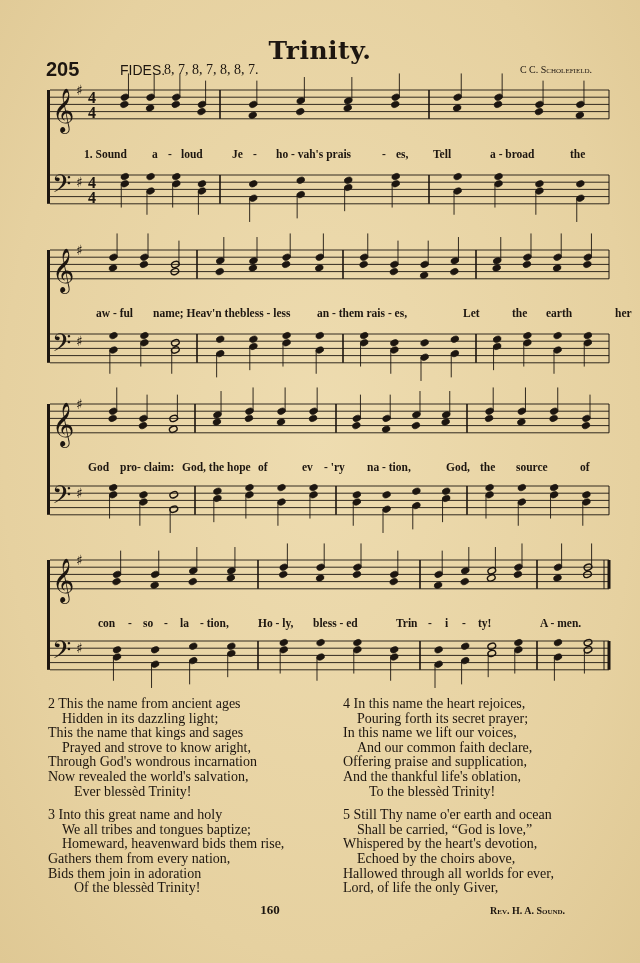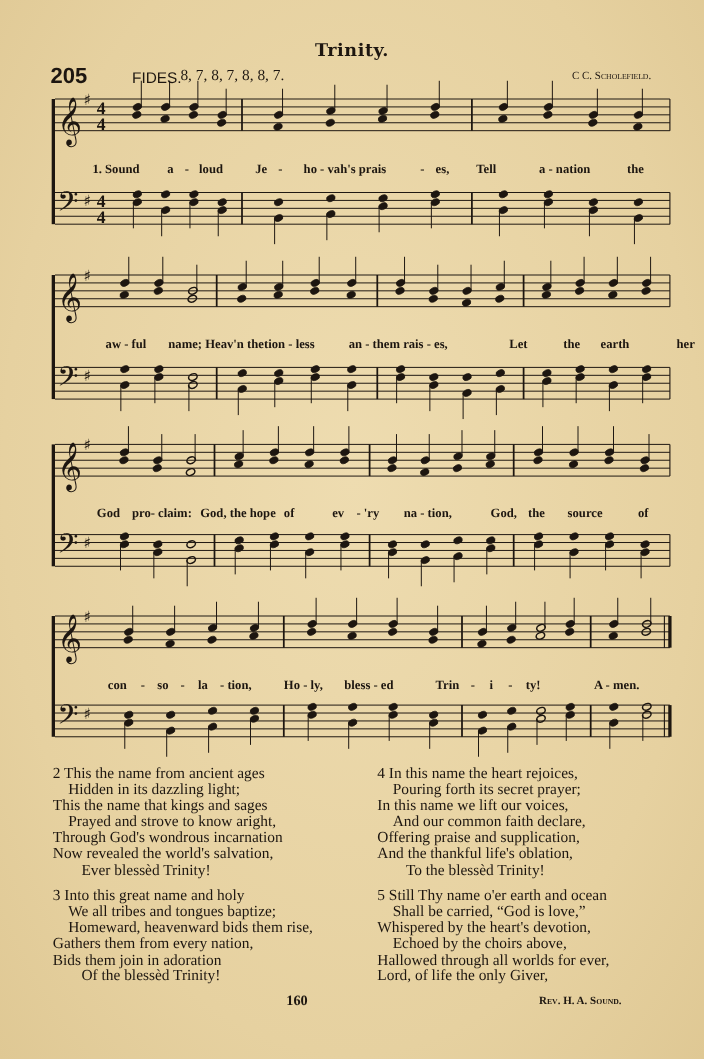--- a/index.html
+++ b/index.html
@@ -7,21 +7,21 @@
     width: 640px; height: 963px; overflow: hidden;
     background: #e9d6a8;
     position: relative;
     font-family: "Liberation Serif", serif;
     color: #1d1610;
   }
   .page { position: absolute; inset: 0;
     background: radial-gradient(ellipse at 50% 45%, #eedcb0 0%, #e6d1a0 70%, #dfc894 100%); }
   .title {
     position: absolute; left: 0; width: 640px; top: 36px; text-align: center;
-    font-family: "DejaVu Serif", serif; font-weight: bold; font-size: 16px; letter-spacing: 0.5px;
+    font-family: "DejaVu Serif", serif; font-weight: bold; font-size: 25px; letter-spacing: 0.5px;
   }
   .header-row { position: absolute; top: 58px; left: 46px; right: 30px; height: 24px; }
   .hymn-number { position: absolute; left: 0; top: 0; font-family: "Liberation Sans", sans-serif; font-weight: bold; font-size: 20px; }
   .tune-name { position: absolute; left: 54px; top: 4px; font-family: "Liberation Sans", sans-serif; font-weight: normal; font-size: 14px; padding-left: 20px; }
   .meter { position: absolute; left: 118px; top: 4px; font-size: 14px; }
   .composer { position: absolute; right: 18px; top: 6px; font-size: 10px; font-variant: small-caps; }
 
   svg.music { position: absolute; left: 0; top: 0; }
 
   .lyric { position: absolute; font-family: "Liberation Serif", serif; font-weight: bold; font-size: 11.5px; white-space: nowrap; }
@@ -497,25 +497,25 @@
       <span class="lyric" style="left: 84px; top: 148px;">1. Sound</span>
       <span class="lyric" style="left: 152px; top: 148px;">a</span>
       <span class="lyric" style="left: 168px; top: 148px;">-</span>
       <span class="lyric" style="left: 181px; top: 148px;">loud</span>
       <span class="lyric" style="left: 232px; top: 148px;">Je</span>
       <span class="lyric" style="left: 253px; top: 148px;">-</span>
       <span class="lyric" style="left: 276px; top: 148px;">ho - vah's prais</span>
       <span class="lyric" style="left: 382px; top: 148px;">-</span>
       <span class="lyric" style="left: 396px; top: 148px;">es,</span>
       <span class="lyric" style="left: 433px; top: 148px;">Tell</span>
-      <span class="lyric" style="left: 490px; top: 148px;">a - nation</span>
+      <span class="lyric" style="left: 490px; top: 148px;">a - broad</span>
       <span class="lyric" style="left: 570px; top: 148px;">the</span>
       <span class="lyric" style="left: 96px; top: 307px;">aw - ful</span>
       <span class="lyric" style="left: 153px; top: 307px;">name; Heav'n the</span>
-      <span class="lyric" style="left: 240px; top: 307px;">tion - less</span>
+      <span class="lyric" style="left: 240px; top: 307px;">bless - less</span>
       <span class="lyric" style="left: 317px; top: 307px;">an - them rais - es,</span>
       <span class="lyric" style="left: 463px; top: 307px;">Let</span>
       <span class="lyric" style="left: 512px; top: 307px;">the</span>
       <span class="lyric" style="left: 546px; top: 307px;">earth</span>
       <span class="lyric" style="left: 583px; top: 307px; padding-left: 32px;">her</span>
       <span class="lyric" style="left: 88px; top: 461px;">God</span>
       <span class="lyric" style="left: 120px; top: 461px;">pro- claim:</span>
       <span class="lyric" style="left: 182px; top: 461px;">God, the hope</span>
       <span class="lyric" style="left: 258px; top: 461px;">of</span>
       <span class="lyric" style="left: 302px; top: 461px;">ev</span>

